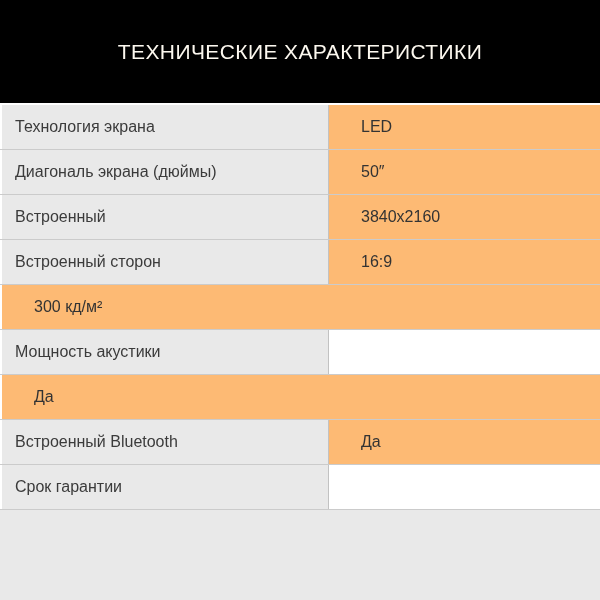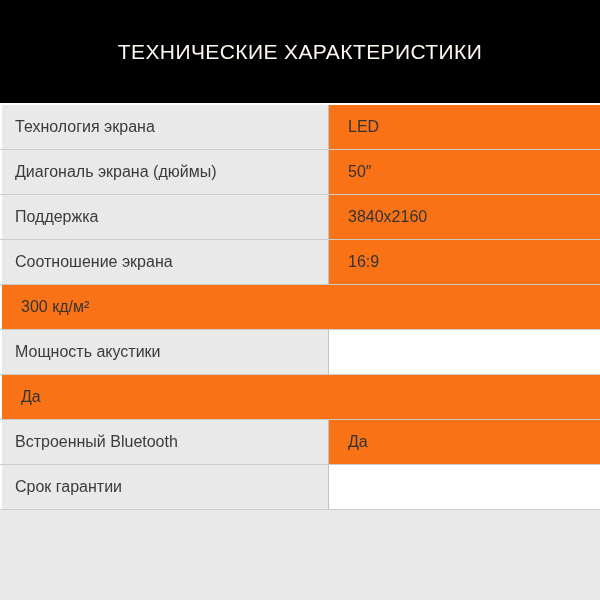--- a/index.html
+++ b/index.html
@@ -55,24 +55,24 @@
     border-right: 1px solid #C2C2C2;
     display: flex;
     align-items: center;
     padding-left: 13px;
     font-size: 16px;
     color: #3B3B3B;
     text-align: center;
   }
   .cell-value {
     flex: 1;
-    background: #f97316;
+    background: #fdba74;
     display: flex;
     align-items: center;
-    padding-left: 19px;
+    padding-left: 32px;
     font-size: 16px;
     color: #333333;
   }
   
   .footer-strip {
     flex: 1;
     background: #E9E9E9;
   }
 </style>
 </head>
@@ -90,26 +90,26 @@
       <div class="cell-label">Технология экрана</div>
       <div class="cell-value">LED</div>
     </div>
 
     <div class="spec-row">
       <div class="cell-label">Диагональ экрана (дюймы)</div>
       <div class="cell-value">50″</div>
     </div>
 
     <div class="spec-row">
-      <div class="cell-label">Поддержка</div>
+      <div class="cell-label">Встроенный</div>
       <div class="cell-value">3840x2160</div>
     </div>
 
     <div class="spec-row">
-      <div class="cell-label">Соотношение экрана</div>
+      <div class="cell-label">Встроенный сторон</div>
       <div class="cell-value">16:9</div>
     </div>
 
     <div class="spec-row">
       <div class="cell-value">300 кд/м²</div>
     </div>
 
 
     <div class="spec-row">
       <div class="cell-label">Мощность акустики</div>

